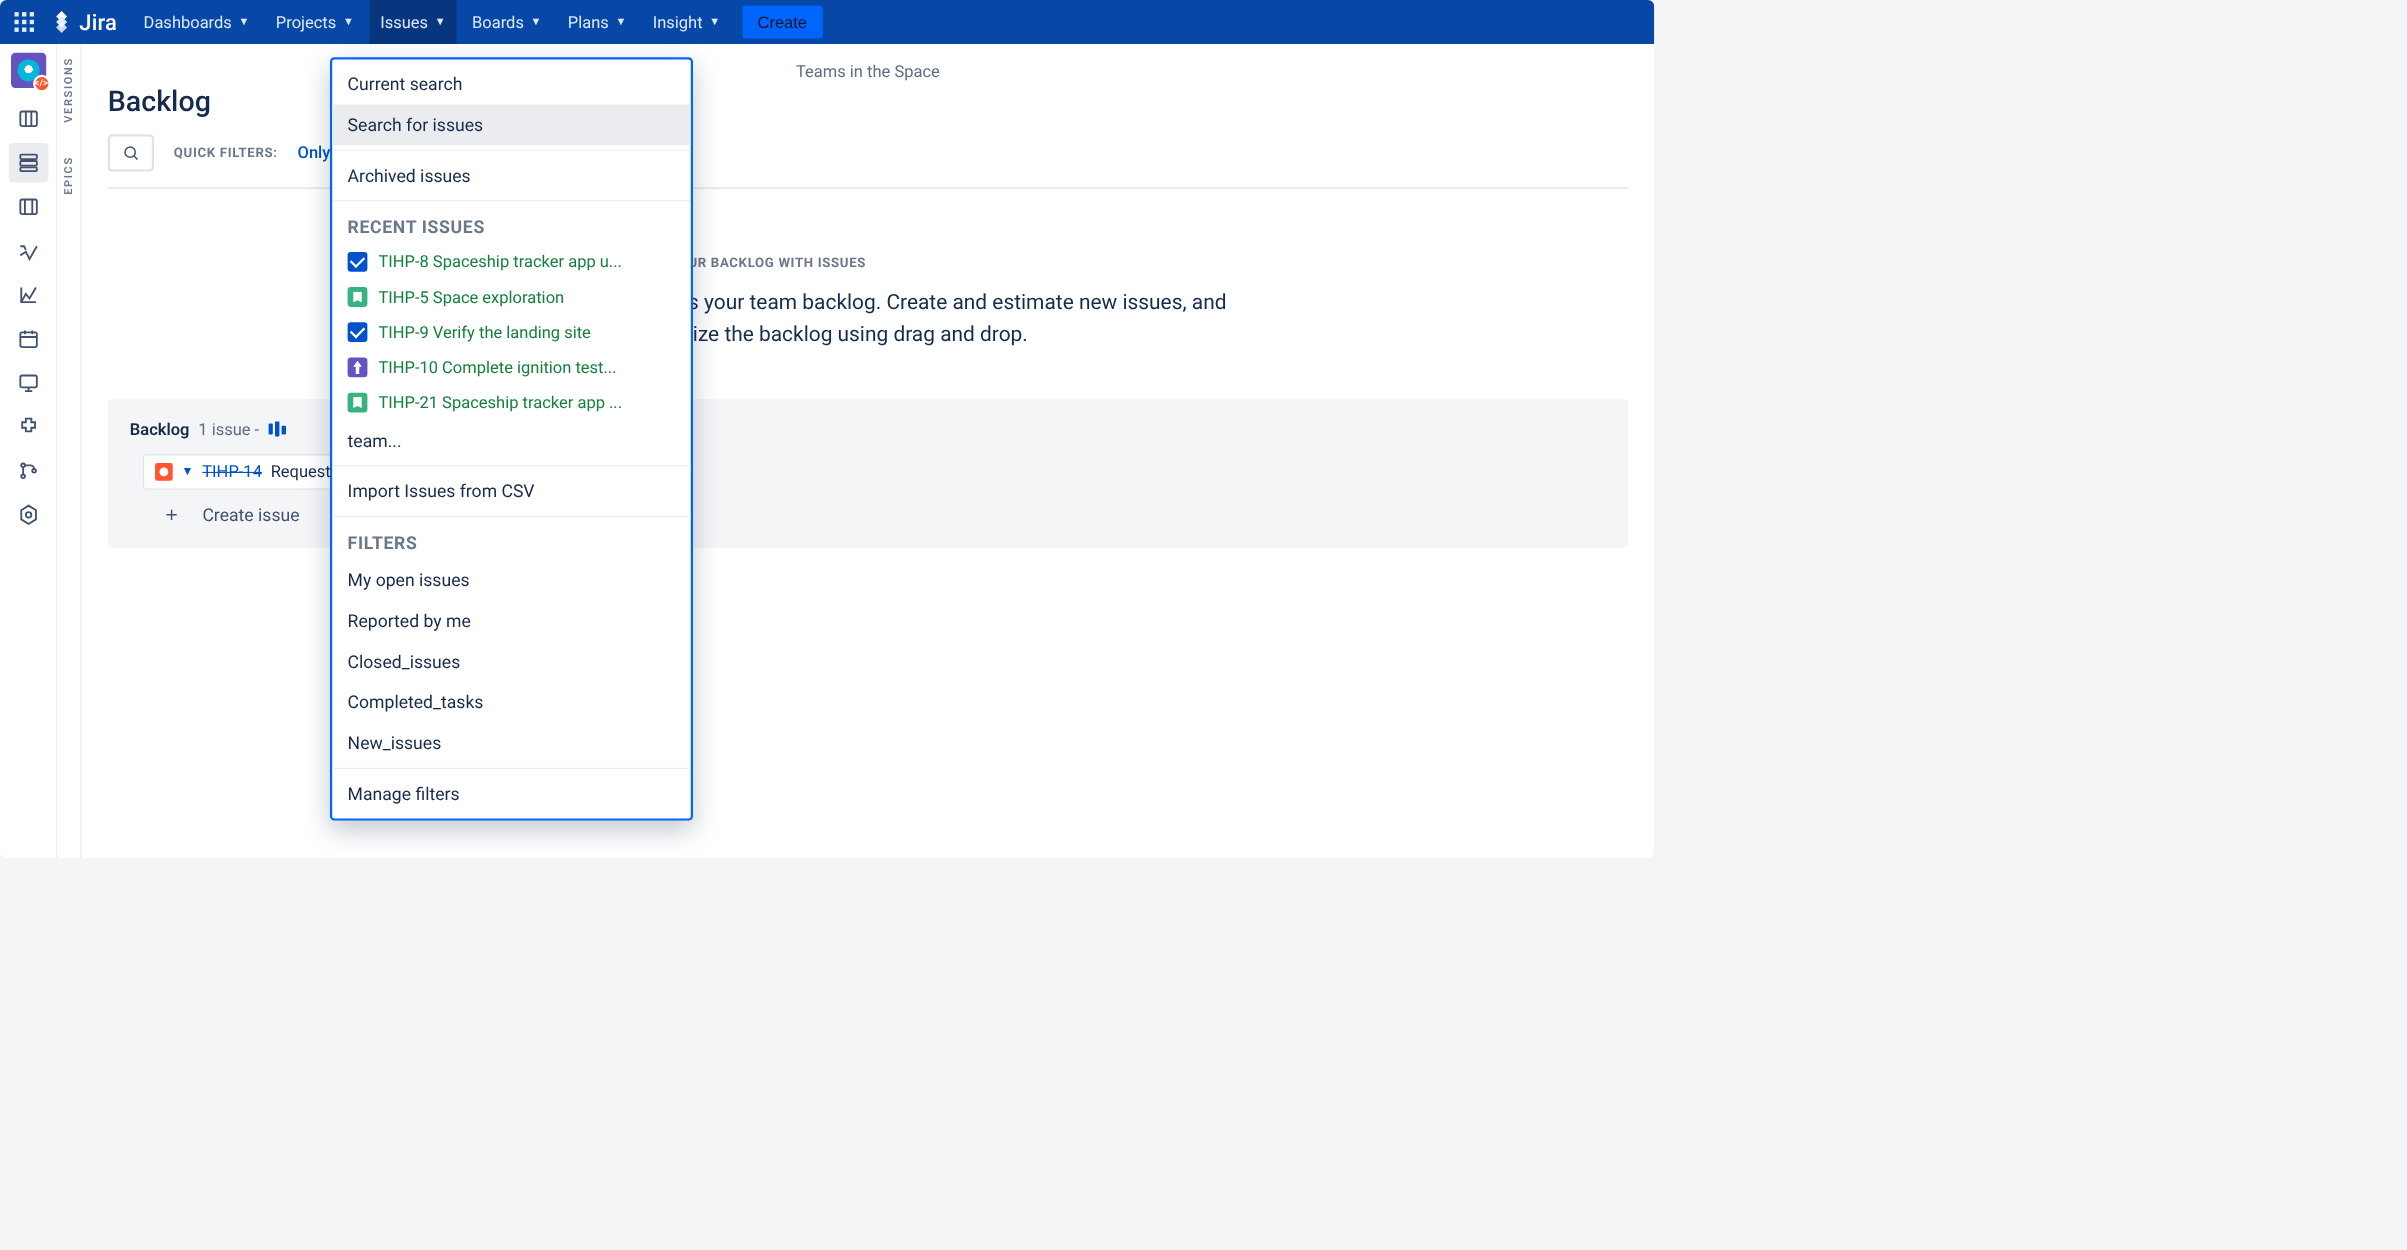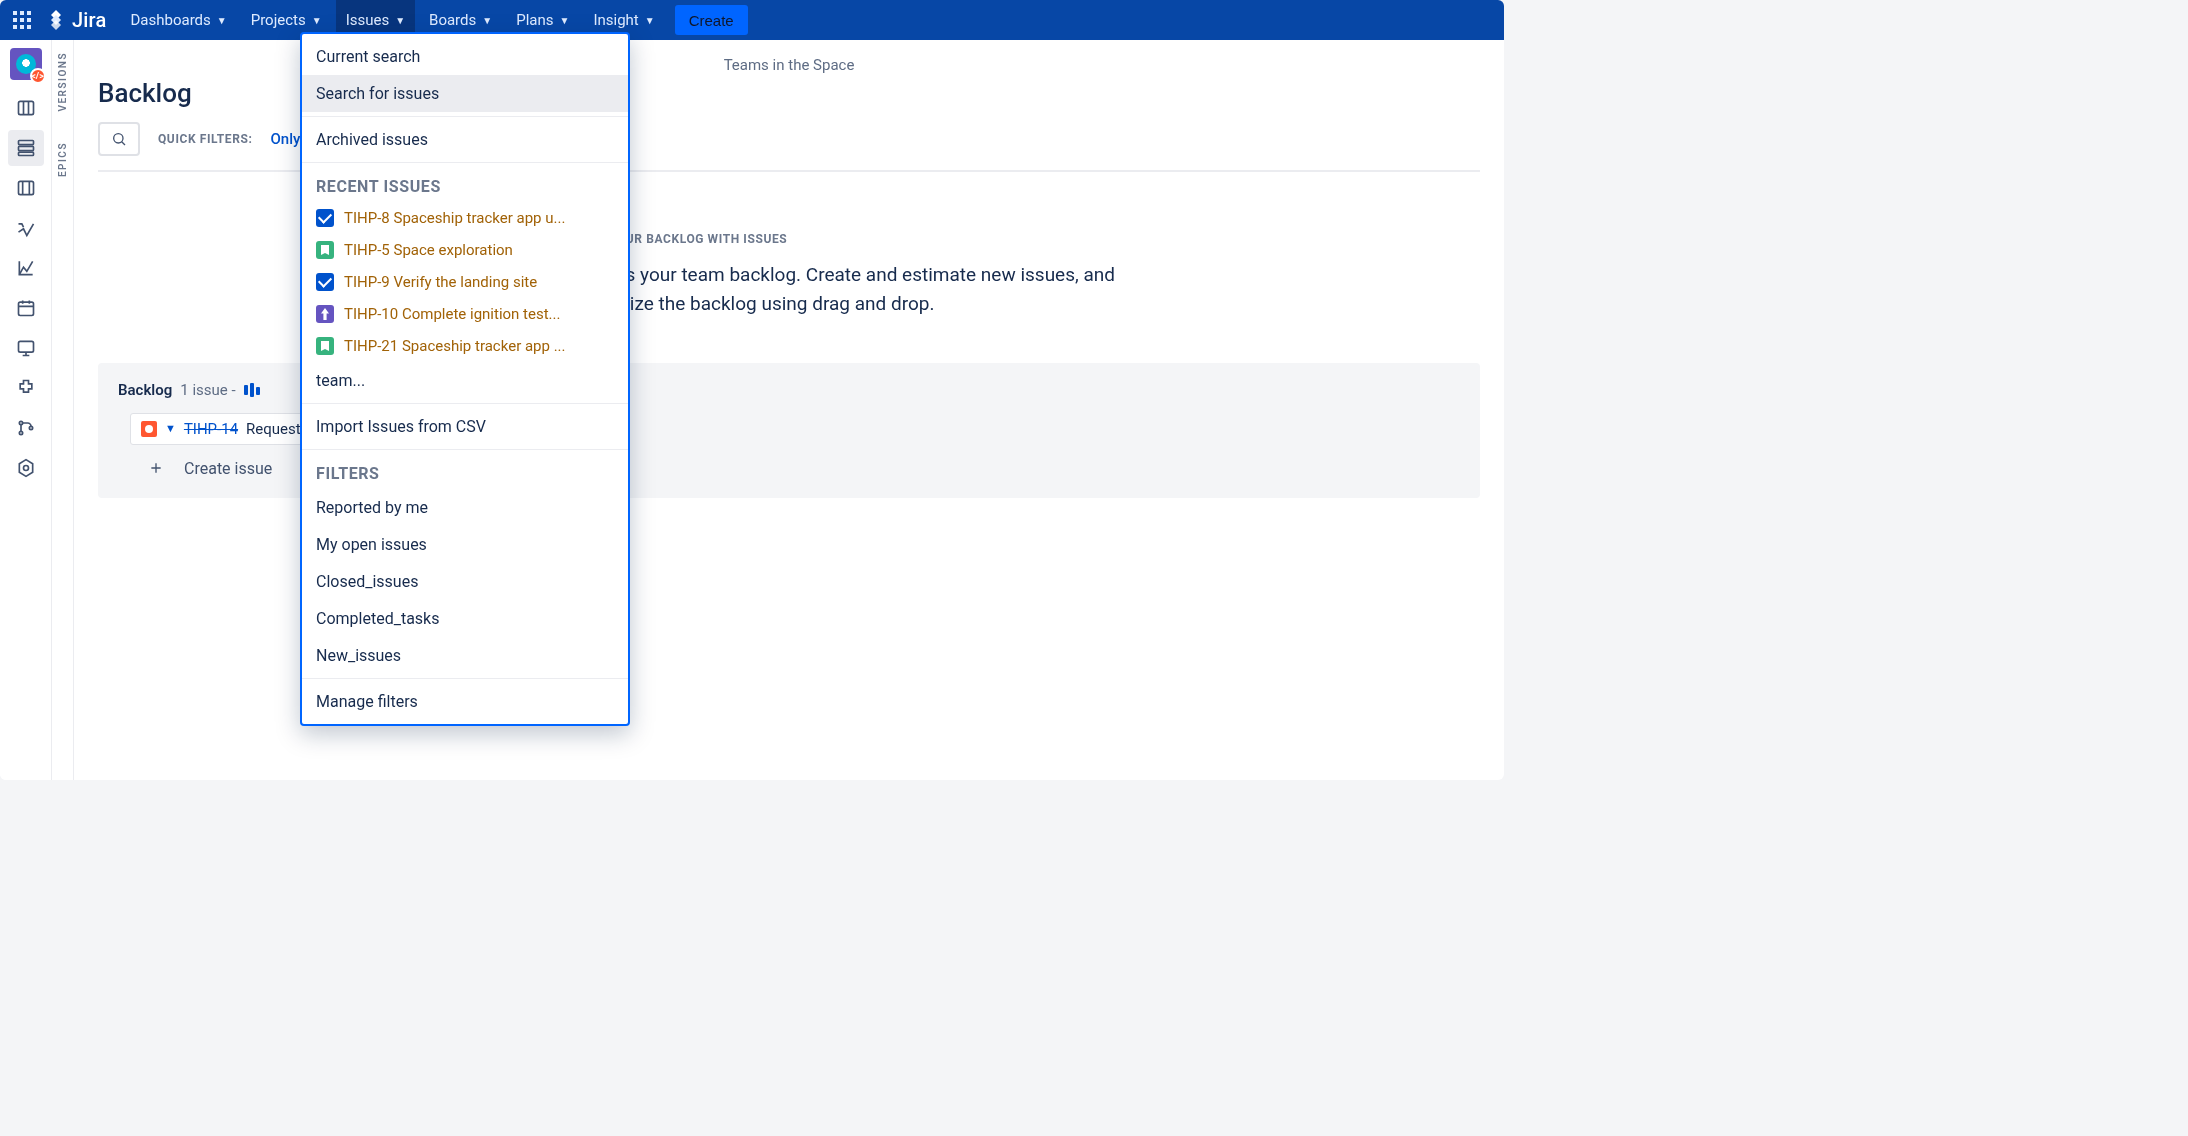--- a/index.html
+++ b/index.html
@@ -231,21 +231,21 @@
   display:flex; align-items:center; gap:20px;
   padding: 14px 0 0 30px;
   color:#42526E;
   font-size: 16px;
   cursor:pointer;
 }
 
 .issues-dropdown {
   position:absolute;
   left: 300px;
-  top: 32px;
+  top: 52px;
   width: 330px;
   background:#fff;
   border: 2px solid #0065FF;
   border-radius: 4px;
   box-shadow: 0 8px 24px rgba(9,30,66,.25);
   padding: 4px 0;
   z-index: 50;
   max-height: 732px;
   overflow:auto;
 }
@@ -261,21 +261,21 @@
   padding: 10px 14px 6px 14px;
   font-size: 16px;
   letter-spacing: 0.6px;
   font-weight:700;
   color:#6B778C;
 }
 .dd-issue {
   display:flex; align-items:center; gap:10px;
   padding: 7px 14px;
   font-size: 15px;
-  color:#a16207;
+  color:#15803d;
   cursor:pointer;
   white-space:nowrap;
   overflow:hidden;
 }
 .dd-issue .itxt { overflow:hidden; text-overflow:ellipsis; }
 .itype {
   width:18px;height:18px;border-radius:3px;flex-shrink:0;
   display:flex;align-items:center;justify-content:center;
 }
 .itype.task { background:#0052CC; }
@@ -495,20 +495,20 @@
     </div>
   <div class="dd-issue">
       <span class="itype story"></span>
       <span class="itxt">TIHP-21 Spaceship tracker app ...</span>
     </div>
   <div class="dd-item">team...</div>
   <div class="dd-sep"></div>
   <div class="dd-item">Import Issues from CSV</div>
   <div class="dd-sep"></div>
   <div class="dd-heading">FILTERS</div>
+  <div class="dd-item">My open issues</div>
   <div class="dd-item">Reported by me</div>
-  <div class="dd-item">My open issues</div>
   <div class="dd-item">Closed_issues</div>
   <div class="dd-item">Completed_tasks</div>
   <div class="dd-item">New_issues</div>
   <div class="dd-sep"></div>
   <div class="dd-item">Manage filters</div>
 </div>
 
 </body></html>

